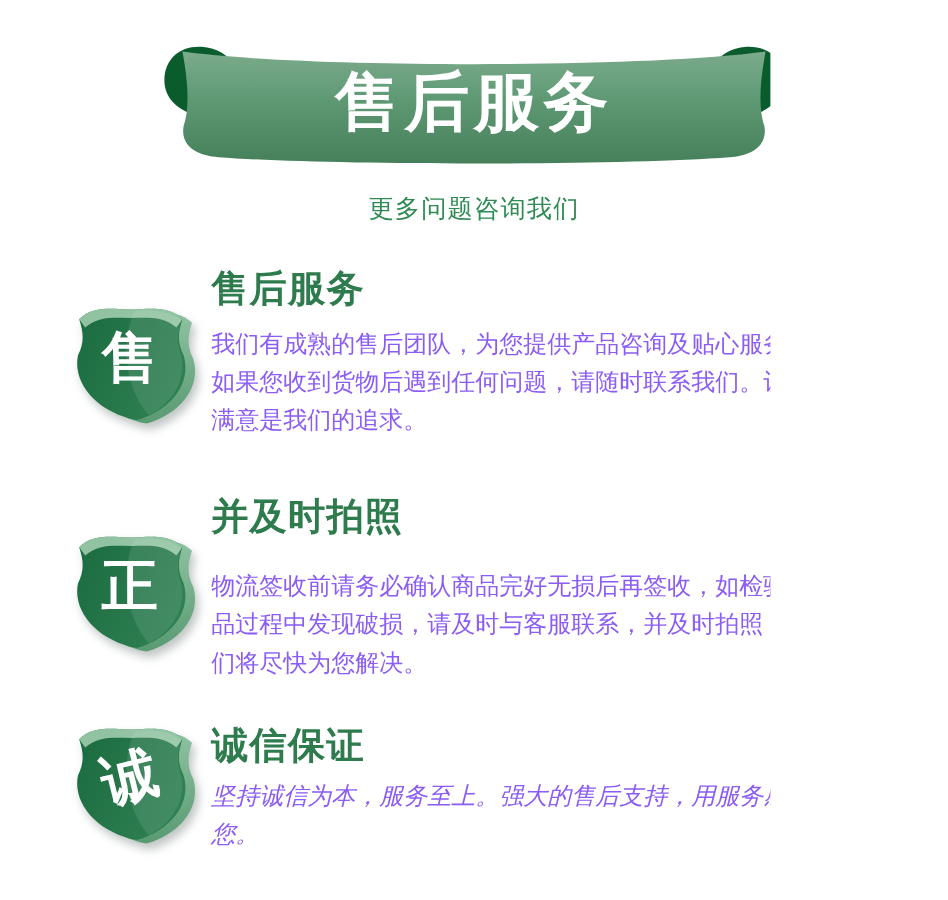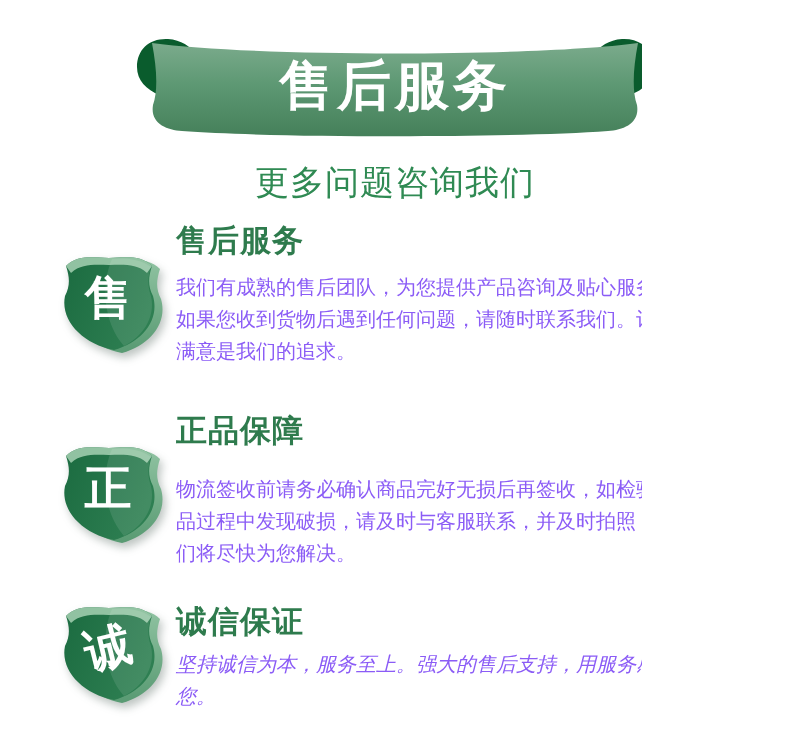--- a/index.html
+++ b/index.html
@@ -9,21 +9,21 @@
   }
   
   .banner{position:absolute;left:134px;top:33px;width:522px;height:112px;}
   .banner svg{position:absolute;left:0;top:0;}
   .banner-title{
     position:absolute;left:0;right:0;top:23px;text-align:center;
     font-size:54px;font-weight:bold;color:#ffffff;letter-spacing:4px;line-height:58px;
   }
   .subtitle{
     position:absolute;left:0;width:790px;top:160px;text-align:center;
-    font-size:34px;color:#2f8a53;letter-spacing:1px;
+    font-size:21px;color:#2f8a53;letter-spacing:1px;
   }
   
   .section{position:absolute;left:0;width:790px;height:185px;}
   #s1{top:224px;}
   #s2{top:414px;}
   #s3{top:600px;height:140px;}
   .shield{position:absolute;left:54px;top:22px;width:118px;height:112px;}
   #s3 .shield{top:-4px;}
   .shield svg{filter:drop-shadow(3px 5px 4px rgba(70,90,80,.35));}
   .badge-char{
@@ -119,21 +119,21 @@
   <div class="section" id="s2">
     <div class="shield">
       <svg width="118" height="112" viewBox="0 0 118 112">
         <path d="M 12,20 C 24,8 42,12 55,12 C 68,12 86,8 98,20 C 94,32 94,40 99,50 C 106,74 88,96 60,104 C 28,98 6,74 11,50 C 16,40 16,32 12,20 Z" transform="translate(8,3)" fill="url(#gExt)"></path>
         <path d="M 12,20 C 24,8 42,12 55,12 C 68,12 86,8 98,20 C 94,32 94,40 99,50 C 106,74 88,96 60,104 C 28,98 6,74 11,50 C 16,40 16,32 12,20 Z" fill="url(#gFace)"></path>
         <path d="M 12,20 C 24,8 42,12 55,12 C 68,12 86,8 98,20 L 93,27 C 82,17 68,19 55,19 C 42,19 28,17 17,27 Z" fill="#a6d1b3" opacity="0.85"></path>
         <path d="M 58,13 C 47,38 49,76 70,100 C 88,91 102,72 97,50 C 93,39 94,30 97,21 C 85,12 68,12 58,13 Z" fill="#ffffff" opacity="0.10"></path>
       </svg>
       <span class="badge-char">正</span>
     </div>
-    <h2 class="heading">正品保障</h2>
+    <h2 class="heading">并及时拍照</h2>
     <div class="arrow-btn">
       <span class="tri"></span>
     </div>
     <p class="body-text">物流签收前请务必确认商品完好无损后再签收，如检验货品过程中发现破损，请及时与客服联系，并及时拍照，我们将尽快为您解决。</p>
   </div>
 
   <div class="section" id="s3">
     <div class="shield">
       <svg width="118" height="112" viewBox="0 0 118 112">
         <path d="M 12,20 C 24,8 42,12 55,12 C 68,12 86,8 98,20 C 94,32 94,40 99,50 C 106,74 88,96 60,104 C 28,98 6,74 11,50 C 16,40 16,32 12,20 Z" transform="translate(8,3)" fill="url(#gExt)"></path>

